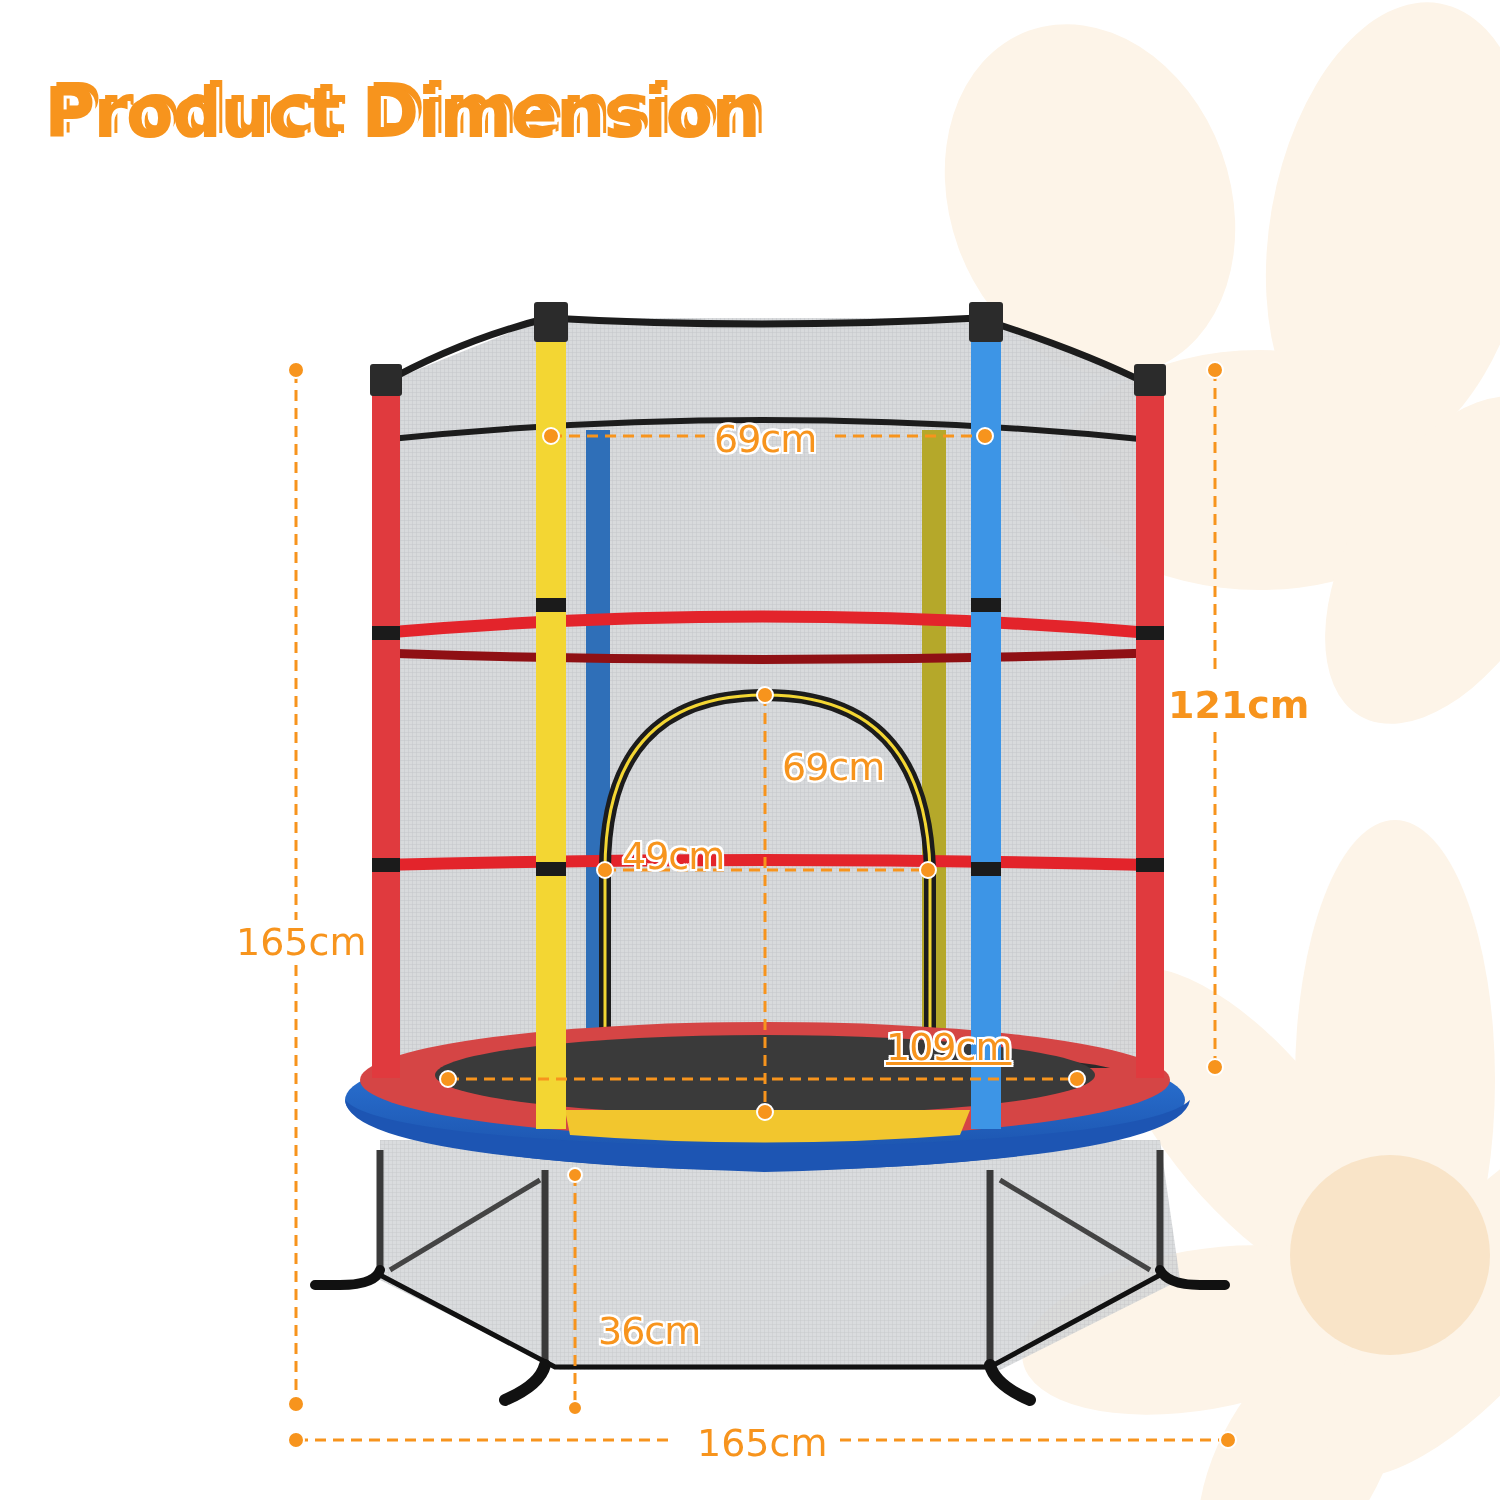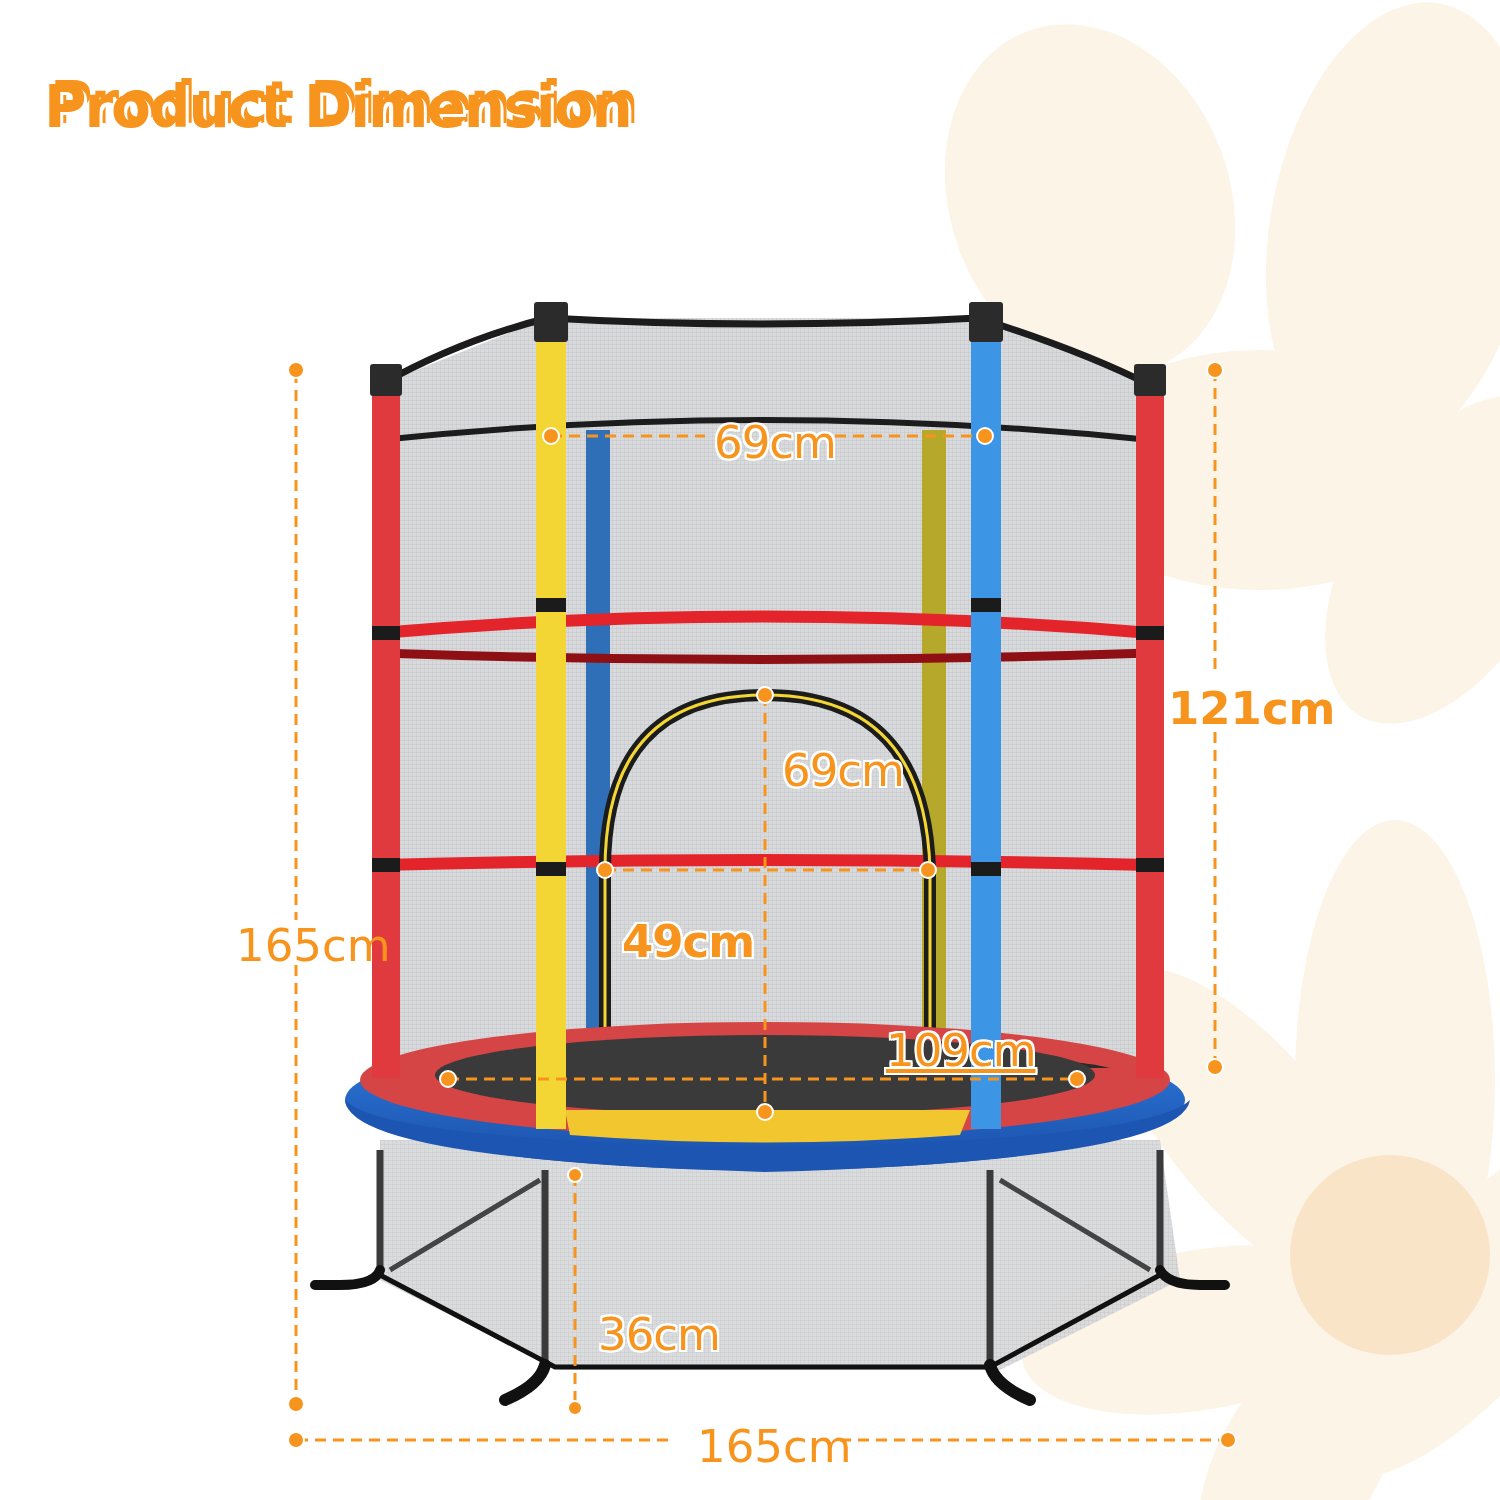--- a/index.html
+++ b/index.html
@@ -1,22 +1,22 @@
 <!DOCTYPE html>
 <html><head>
 <meta charset="utf-8">
 <style>
   html, body { margin:0; padding:0; }
   body { width:1500px; height:1500px; background:#ffffff; position:relative; overflow:hidden;
          font-family:"DejaVu Sans", sans-serif; }
   .canvas { position:absolute; left:0; top:0; width:1500px; height:1500px; }
   .title { position:absolute; left:44px; top:78px; font-family:"DejaVu Sans", sans-serif;
-           font-weight:bold; font-size:58px; letter-spacing:-2px; color:#f7941d;
+           font-weight:bold; font-size:70px; letter-spacing:-2px; color:#f7941d;
            text-shadow: 3px 3px 0 #fff, 6px -4px 0 #f7941d, -2px -2px 0 #fff; line-height:1; }
-  .label { position:absolute; font-family:"DejaVu Sans", sans-serif; color:#f7941d; font-size:45px;
+  .label { position:absolute; font-family:"DejaVu Sans", sans-serif; color:#f7941d; font-size:38px;
            line-height:1; white-space:nowrap; }
   .label.outlined { text-shadow: -2px -2px 0 #fff, 2px -2px 0 #fff, -2px 2px 0 #fff, 2px 2px 0 #fff,
                     0 2px 0 #fff, 0 -2px 0 #fff, 2px 0 0 #fff, -2px 0 0 #fff; letter-spacing:-1px; }
 </style>
 </head>
 <body>
 
 <div class="canvas">
 
   <svg width="1500" height="1500" viewBox="0 0 1500 1500" style="position:absolute;left:0;top:0">
@@ -137,16 +137,16 @@
     </g>
   </svg>
 
   <div class="title">Product Dimension</div>
 
   <div class="label" style="left:236px; top:923px;">165cm</div>
   <div class="label" style="left:1168px; top:686px;font-weight:bold;">121cm</div>
   <div class="label" style="left:697px; top:1424px;">165cm</div>
   <div class="label outlined" style="left:714px; top:420px;">69cm</div>
   <div class="label outlined" style="left:782px; top:748px;">69cm</div>
-  <div class="label outlined" style="left:622px; top:919px;font-weight:bold;">49cm</div>
+  <div class="label outlined" style="left:622px; top:837px;">49cm</div>
   <div class="label outlined" style="left:886px; top:1028px;text-decoration:underline;">109cm</div>
   <div class="label outlined" style="left:598px; top:1312px;">36cm</div>
 </div>
 
 </body></html>

